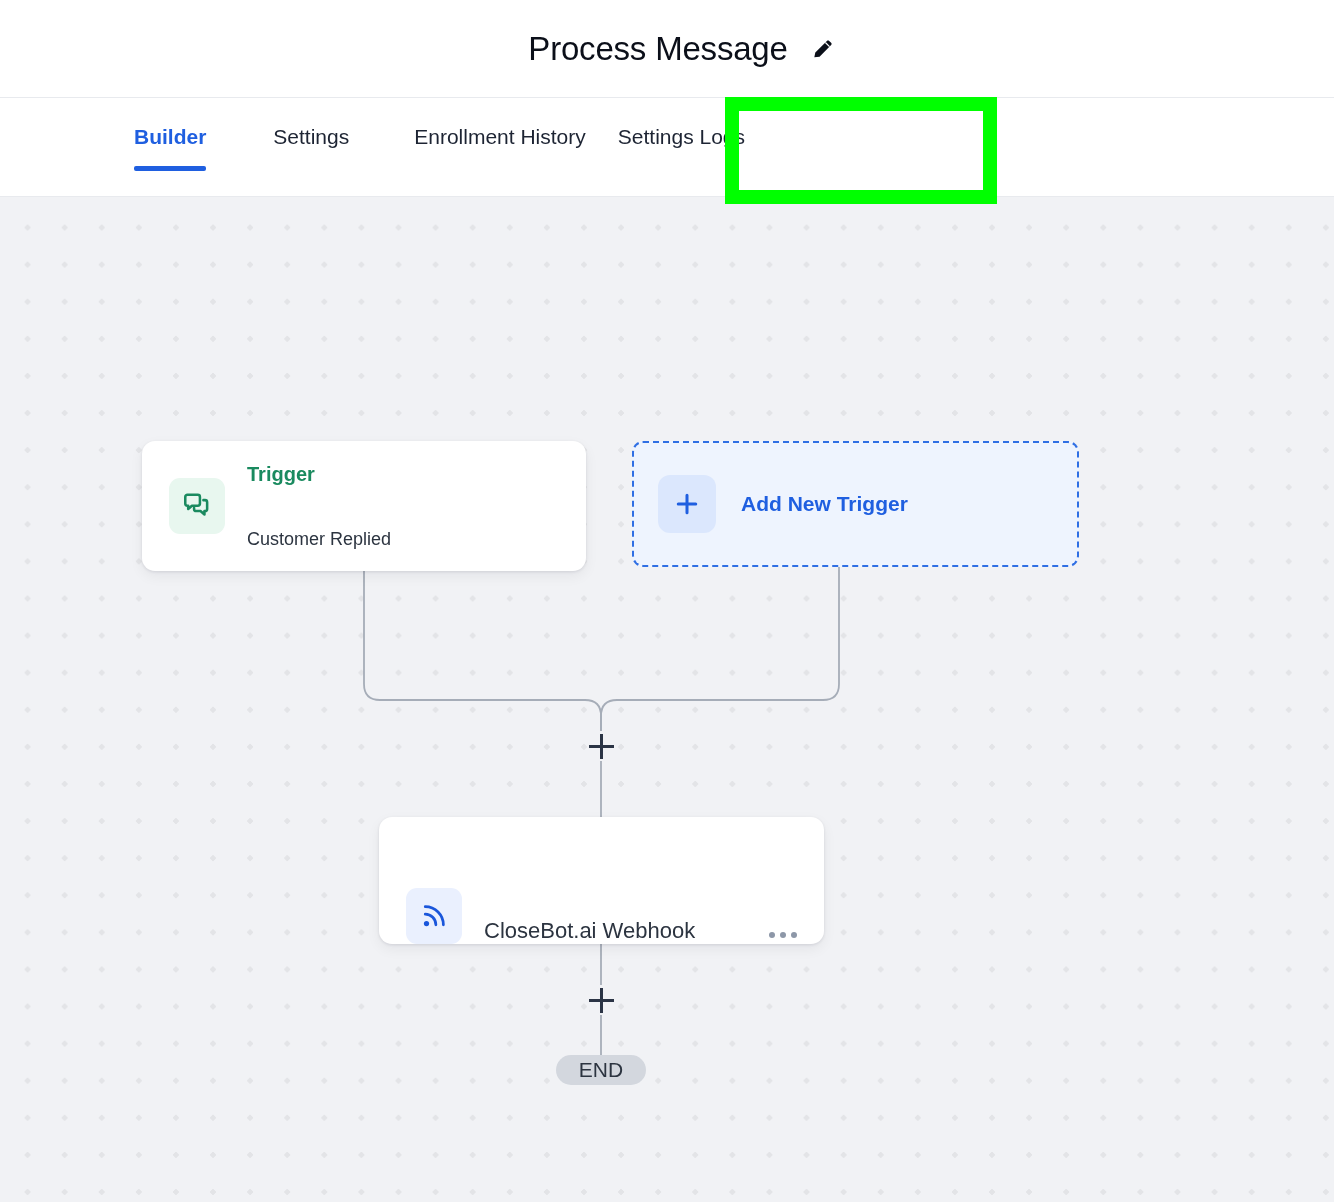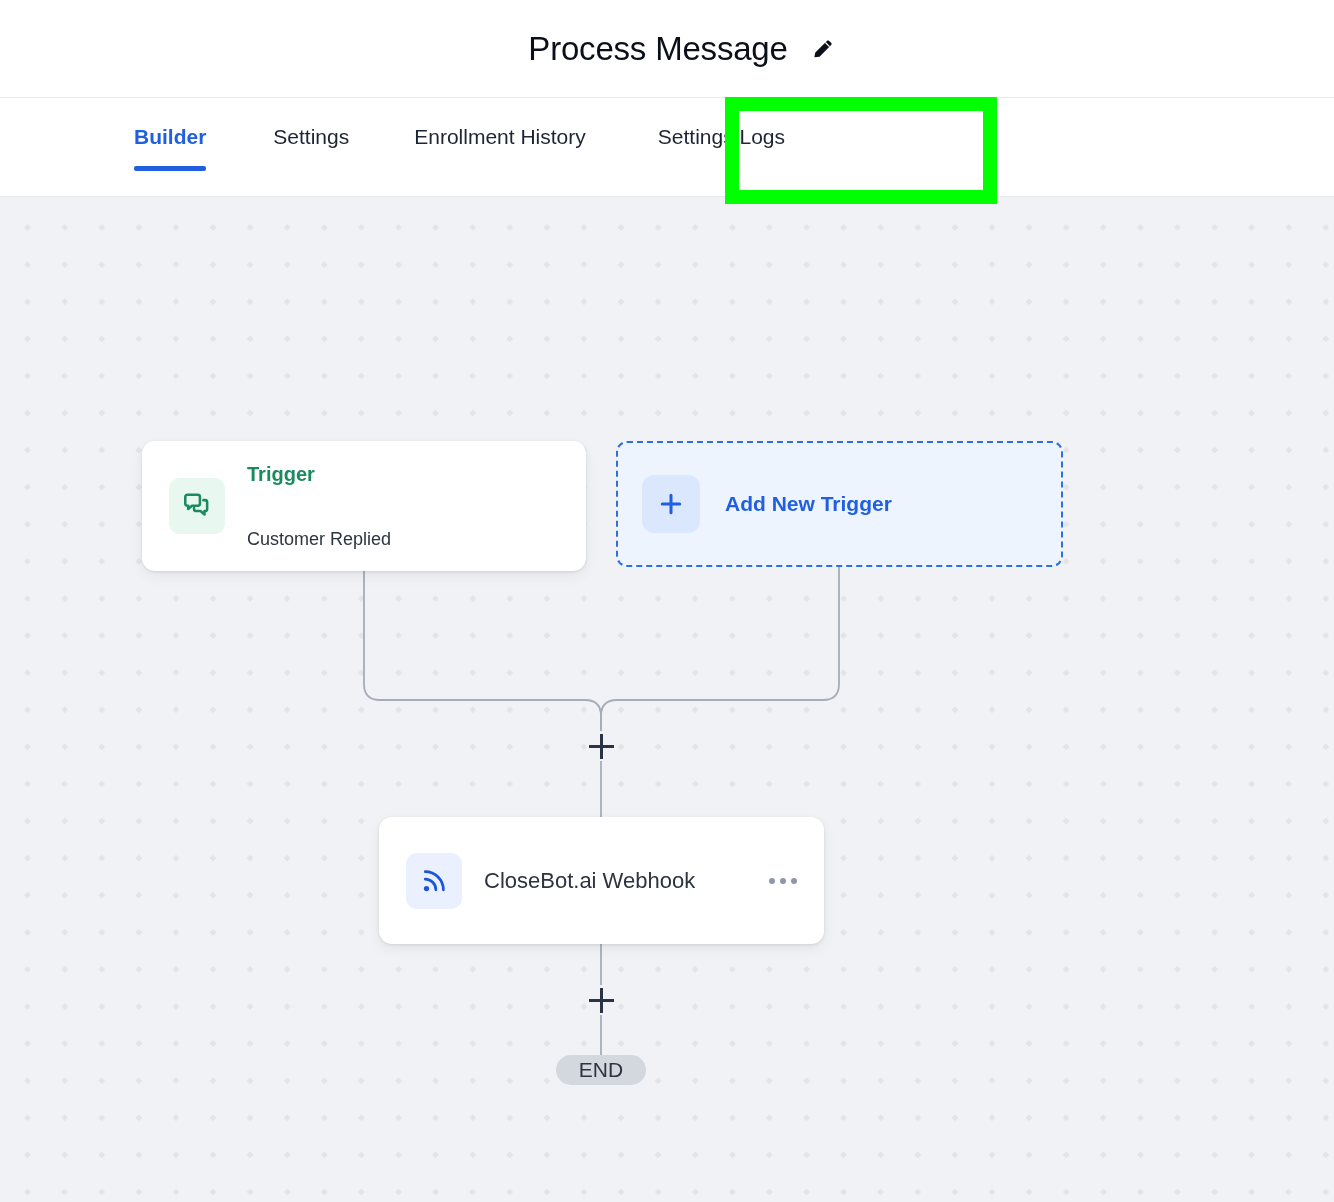--- a/index.html
+++ b/index.html
@@ -81,21 +81,21 @@
     content: "";
     position: absolute;
     left: 0;
     right: 0;
     bottom: -24px;
     height: 5px;
     background: #1f5fe0;
     border-radius: 2px;
   }
   .tab-settings { margin-right: 65px; }
-  .tab-enroll   { margin-right: 72px; }
+  .tab-enroll   { margin-right: 32px; }
 
   
   .annot-box {
     position: absolute;
     left: 725px;
     top: 97px;
     width: 272px;
     height: 107px;
     border: 14px solid #00ff00;
     box-sizing: border-box;
@@ -170,21 +170,21 @@
     line-height: 1.15;
   }
   .trigger-value {
     font-size: 18px;
     color: #2c3440;
     line-height: 1.15;
     margin-top: 24px;
   }
 
   .add-trigger-card {
-    left: 616px;
+    left: 632px;
     top: 244px;
     width: 447px;
     height: 126px;
     background: #eef4fe;
     border: 2px dashed #2f6fe4;
     border-radius: 11px;
     display: flex;
     align-items: center;
     padding-left: 24px;
     cursor: pointer;
@@ -199,21 +199,21 @@
 
   .webhook-card {
     left: 379px;
     top: 620px;
     width: 445px;
     height: 127px;
     background: #ffffff;
     border-radius: 13px;
     box-shadow: 0 1px 3px rgba(16,24,40,0.10), 0 5px 14px rgba(16,24,40,0.06);
     display: flex;
-    align-items: center;
+    align-items: flex-end;
     padding: 0 25px 0 27px;
     cursor: pointer;
   }
   .webhook-label {
     margin-left: 22px;
     font-size: 22px;
     color: #2c3440;
     flex: 1;
   }
   .dots-menu {

